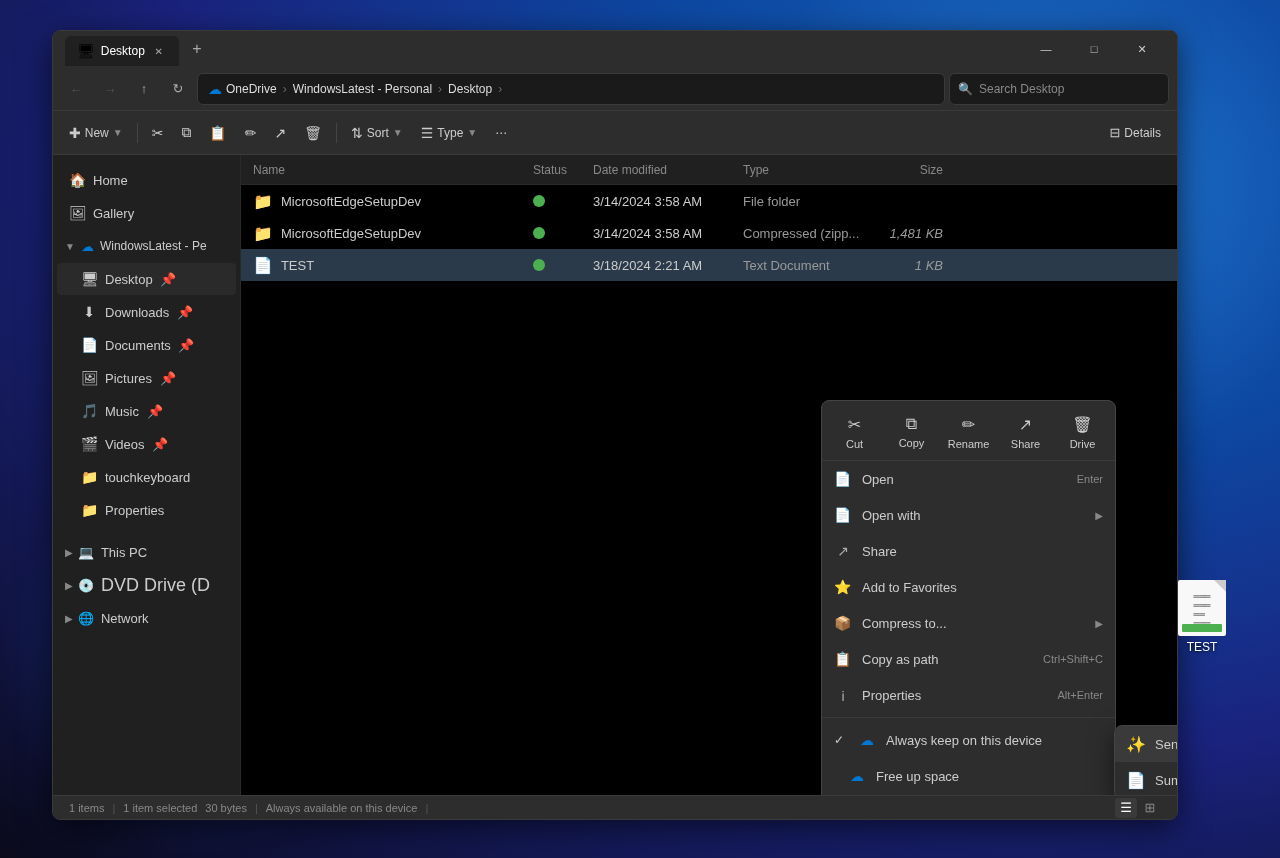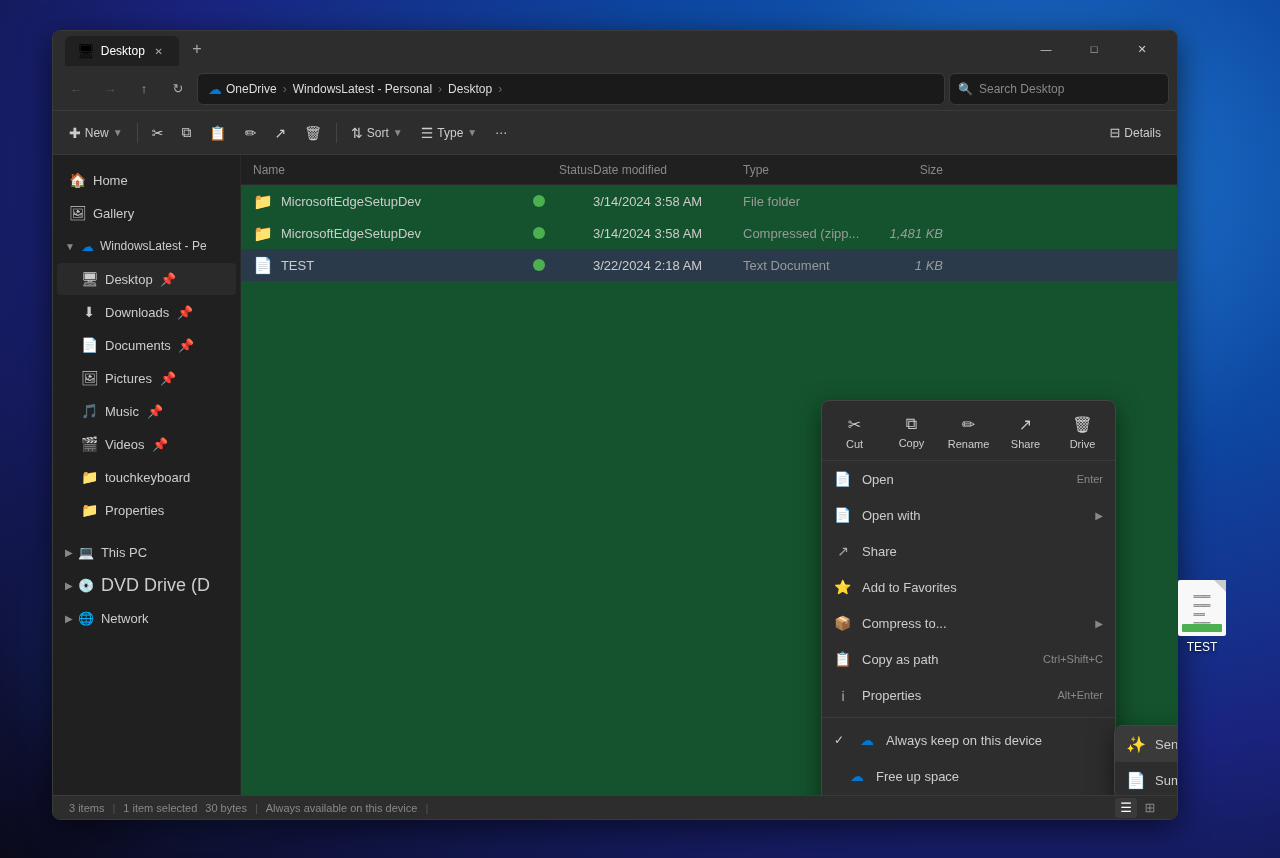--- a/index.html
+++ b/index.html
@@ -242,36 +242,36 @@
       border-radius: 4px;
       margin: 1px 4px;
       font-size: 13px;
     }
     .sidebar-section .arrow { font-size: 10px; color: #888; }
     .sidebar-group-item.selected { background: #2a2a2a; }
 
     
     .file-list {
       flex: 1;
-      background: #14532d;
+      background: #000000;
       overflow: hidden;
       position: relative;
     }
     .file-header {
       height: 30px;
       display: flex;
       align-items: center;
       border-bottom: 1px solid #2a2a2a;
       padding: 0 12px;
       background: #202020;
       color: #888;
       font-size: 12px;
     }
     .col-name { width: 280px; }
-    .col-status { width: 60px; text-align: right; }
+    .col-status { width: 60px; }
     .col-date { width: 150px; }
     .col-type { width: 120px; }
     .col-size { width: 80px; text-align: right; }
     .file-row {
       height: 32px;
       display: flex;
       align-items: center;
       padding: 0 12px;
       color: #ccc;
       font-size: 13px;
@@ -650,21 +650,21 @@
       </div>
 
       <div class="file-row selected">
         <div class="file-name col-name">
           <span class="file-icon txt-icon">📄</span>
           <span>TEST</span>
         </div>
         <div class="col-status-cell">
           <span class="status-dot"></span>
         </div>
-        <div class="col-date-cell">3/22/2024 2:18 AM</div>
+        <div class="col-date-cell">3/18/2024 2:21 AM</div>
         <div class="col-type-cell">Text Document</div>
         <div class="col-size-cell">1 KB</div>
       </div>
 
       <div class="context-menu">
 
         <div class="ctx-toolbar">
           <div class="ctx-tool-btn">
             <span class="icon">✂</span>
             <span>Cut</span>
@@ -748,21 +748,21 @@
         <div class="submenu-item">
           <span class="sub-icon">📄</span>
           <span>Summarize</span>
         </div>
       </div>
 
     </div>
   </div>
 
   <div class="statusbar">
-    <span>3 items</span>
+    <span>1 items</span>
     <span class="status-sep">|</span>
     <span>1 item selected</span>
     <span>30 bytes</span>
     <span class="status-sep">|</span>
     <span>Always available on this device</span>
     <span class="status-sep">|</span>
     <div class="status-spacer"></div>
     <div class="view-toggle">
       <div class="view-btn active">☰</div>
       <div class="view-btn">⊞</div>

